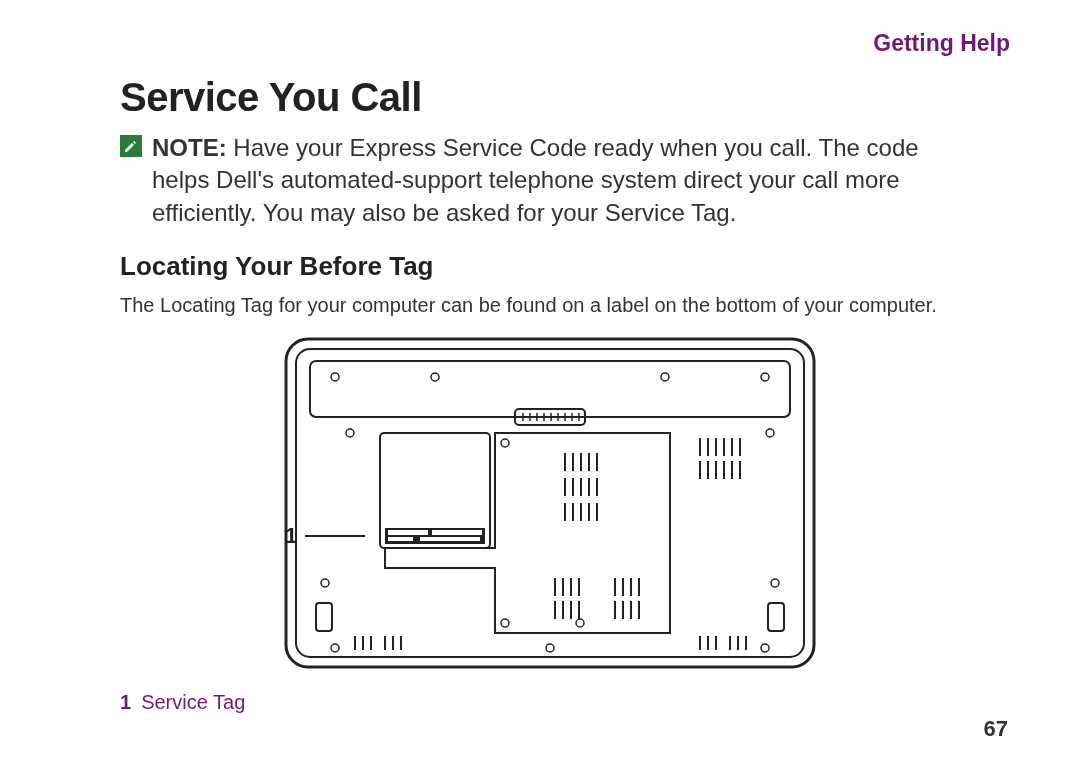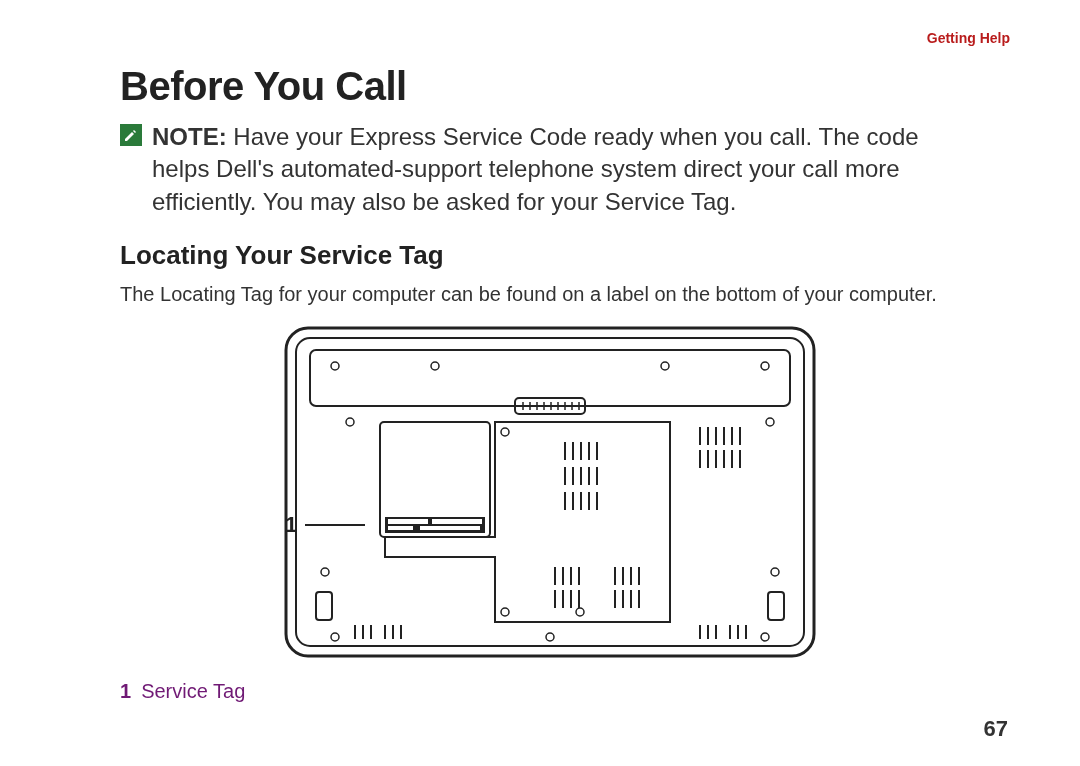--- a/index.html
+++ b/index.html
@@ -8,22 +8,22 @@
       height: 766px;
       background: #fff;
       font-family: Arial, Helvetica, sans-serif;
       color: #333;
       position: relative;
       padding: 30px 60px 40px 60px;
     }
     .header-section {
       text-align: right;
       font-weight: bold;
-      color: #b91c1c;
-      font-size: 14px;
+      color: #701a75;
+      font-size: 23px;
       margin-bottom: 18px;
       margin-right: 10px;
     }
     .page-title {
       font-family: "Arial Narrow", Arial, sans-serif;
       font-stretch: condensed;
       font-weight: bold;
       font-size: 40px;
       color: #222;
       margin-left: 60px;
@@ -112,35 +112,35 @@
     }
     svg.diagram {
       display: inline-block;
     }
   </style>
 </head>
 <body>
 
 <div class="header-section">Getting Help</div>
 
-<h1 class="page-title">Before You Call</h1>
+<h1 class="page-title">Service You Call</h1>
 
 <div class="note-block">
   <div class="note-icon">
     <svg width="18" height="18" viewBox="0 0 18 18">
       <path d="M3 13 L10 6 L12 8 L5 15 L3 15 Z" fill="#fff"></path>
       <path d="M11 5 L13 7 L14 6 L12 4 Z" fill="#fff"></path>
     </svg>
   </div>
   <div class="note-text">
     <span class="note-label">NOTE:</span><span> Have your Express Service Code ready when you call. The code helps Dell's automated-support telephone system direct your call more efficiently. You may also be asked for your Service Tag.</span>
   </div>
 </div>
 
-<h2 class="sub-heading">Locating Your Service Tag</h2>
+<h2 class="sub-heading">Locating Your Before Tag</h2>
 
 <p class="body-text">The Locating Tag for your computer can be found on a label on the bottom of your computer.</p>
 
 <div class="diagram-wrap">
   <div class="callout">
     <span>1</span>
     <span class="callout-line"></span>
   </div>
   <svg class="diagram" width="540" height="340" viewBox="0 0 540 340">
 

